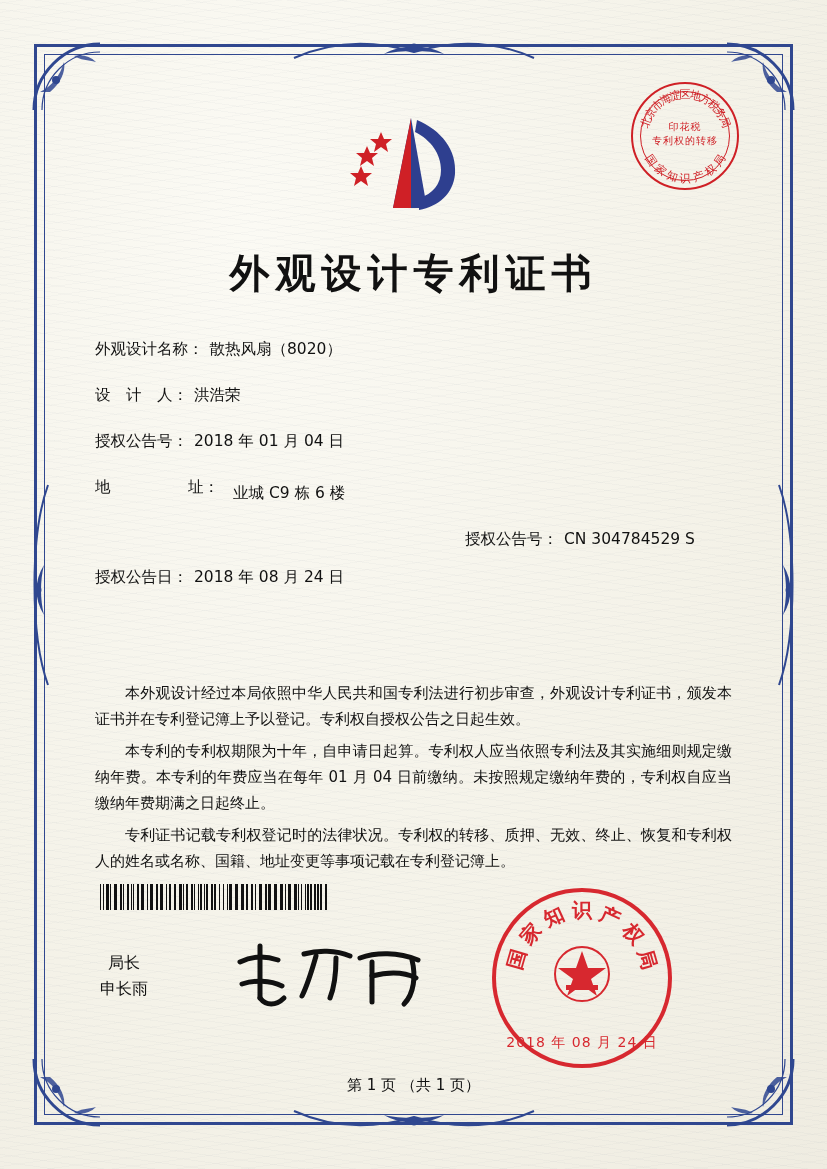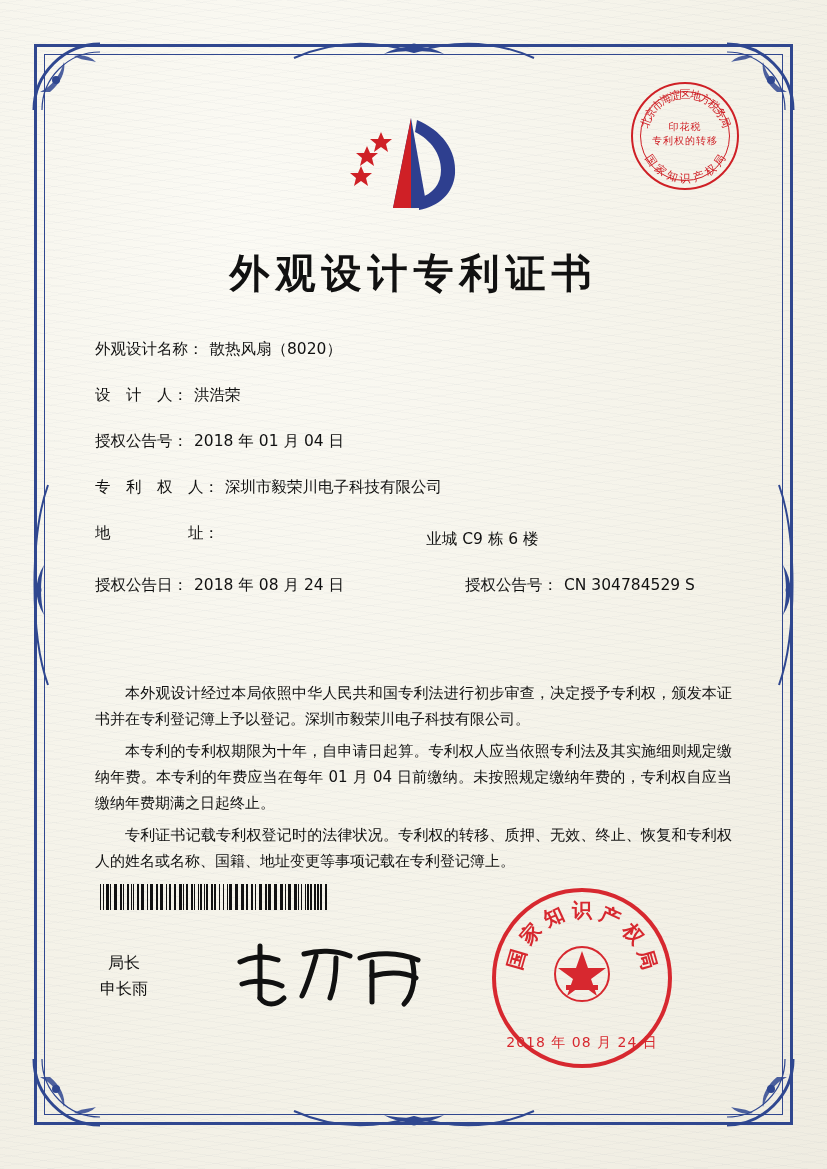--- a/index.html
+++ b/index.html
@@ -167,28 +167,27 @@
     flex: 0 0 auto;
   }
   .field-value {
     margin-left: 6px;
     flex: 1 1 auto;
   }
   .field-value .second-line {
     display: block;
     margin-left: 8px;
     margin-top: 6px;
-    text-align: center;
   }
   .row-two-col {
     display: flex;
     margin-bottom: 12px;
     line-height: 22px;
   }
-  .col-left { flex: 0 0 370px; display: flex; }
+  .col-left { flex: 0 0 370px; display: flex; margin-top: 38px; }
   .col-right { flex: 1 1 auto; display: flex; }
 
   
   .body-text {
     position: absolute;
     left: 95px;
     right: 95px;
     top: 680px;
     font-size: 15px;
     line-height: 26px;
@@ -398,44 +397,40 @@
     </div>
     <div class="field-row">
       <span class="field-label">设　计　人：</span>
       <span class="field-value">洪浩荣</span>
     </div>
     <div class="field-row">
       <span class="field-label">授权公告号：</span>
       <span class="field-value">2018 年 01 月 04 日</span>
     </div>
     <div class="field-row">
-      <span class="field-label">专　利　权　人：</span>
-      <span class="field-value">深圳市毅荣川电子科技有限公司</span>
-    </div>
-    <div class="field-row">
       <span class="field-label">地　　　　　址：</span>
       <span class="field-value">
         <span class="second-line">业城 C9 栋 6 楼</span>
       </span>
     </div>
 
     <div class="row-two-col">
       <div class="col-left">
         <span class="field-label">授权公告日：</span>
         <span class="field-value">2018 年 08 月 24 日</span>
       </div>
       <div class="col-right">
         <span class="field-label">授权公告号：</span>
         <span class="field-value">CN 304784529 S</span>
       </div>
     </div>
   </div>
 
   <div class="body-text">
-    <p>本外观设计经过本局依照中华人民共和国专利法进行初步审查，决定授予专利权，颁发本证书并在专利登记簿上予以登记。深圳市毅荣川电子科技有限公司。</p>
+    <p>本外观设计经过本局依照中华人民共和国专利法进行初步审查，外观设计专利证书，颁发本证书并在专利登记簿上予以登记。专利权自授权公告之日起生效。</p>
     <p>本专利的专利权期限为十年，自申请日起算。专利权人应当依照专利法及其实施细则规定缴纳年费。本专利的年费应当在每年 01 月 04 日前缴纳。未按照规定缴纳年费的，专利权自应当缴纳年费期满之日起终止。</p>
     <p>专利证书记载专利权登记时的法律状况。专利权的转移、质押、无效、终止、恢复和专利权人的姓名或名称、国籍、地址变更等事项记载在专利登记簿上。</p>
   </div>
 
   <svg class="barcode" viewBox="0 0 230 26" preserveAspectRatio="none">
     <g fill="#111" id="barcode-bars">
         <rect x="0" y="0" width="1" height="26"></rect>
         <rect x="3" y="0" width="1" height="26"></rect>
         <rect x="6" y="0" width="3" height="26"></rect>
         <rect x="10" y="0" width="1" height="26"></rect>
@@ -526,13 +521,14 @@
         <span class="seal-char" style="transform: translate(-51.5789px, -44.3127px) rotate(310.667deg);">家</span>
         <span class="seal-char" style="transform: translate(-28.379px, -61.7951px) rotate(335.333deg);">知</span>
         <span class="seal-char" style="transform: translate(-1.24914e-14px, -68px) rotate(360deg);">识</span>
         <span class="seal-char" style="transform: translate(28.379px, -61.7951px) rotate(384.667deg);">产</span>
         <span class="seal-char" style="transform: translate(51.5789px, -44.3127px) rotate(409.333deg);">权</span>
         <span class="seal-char" style="transform: translate(65.3658px, -18.7433px) rotate(434deg);">局</span>
       </div>
     <div class="seal-date">2018 年 08 月 24 日</div>
   </div>
 
+  <div class="page-footer">第 1 页 （共 1 页）</div>
 </div>
 
 </body></html>

